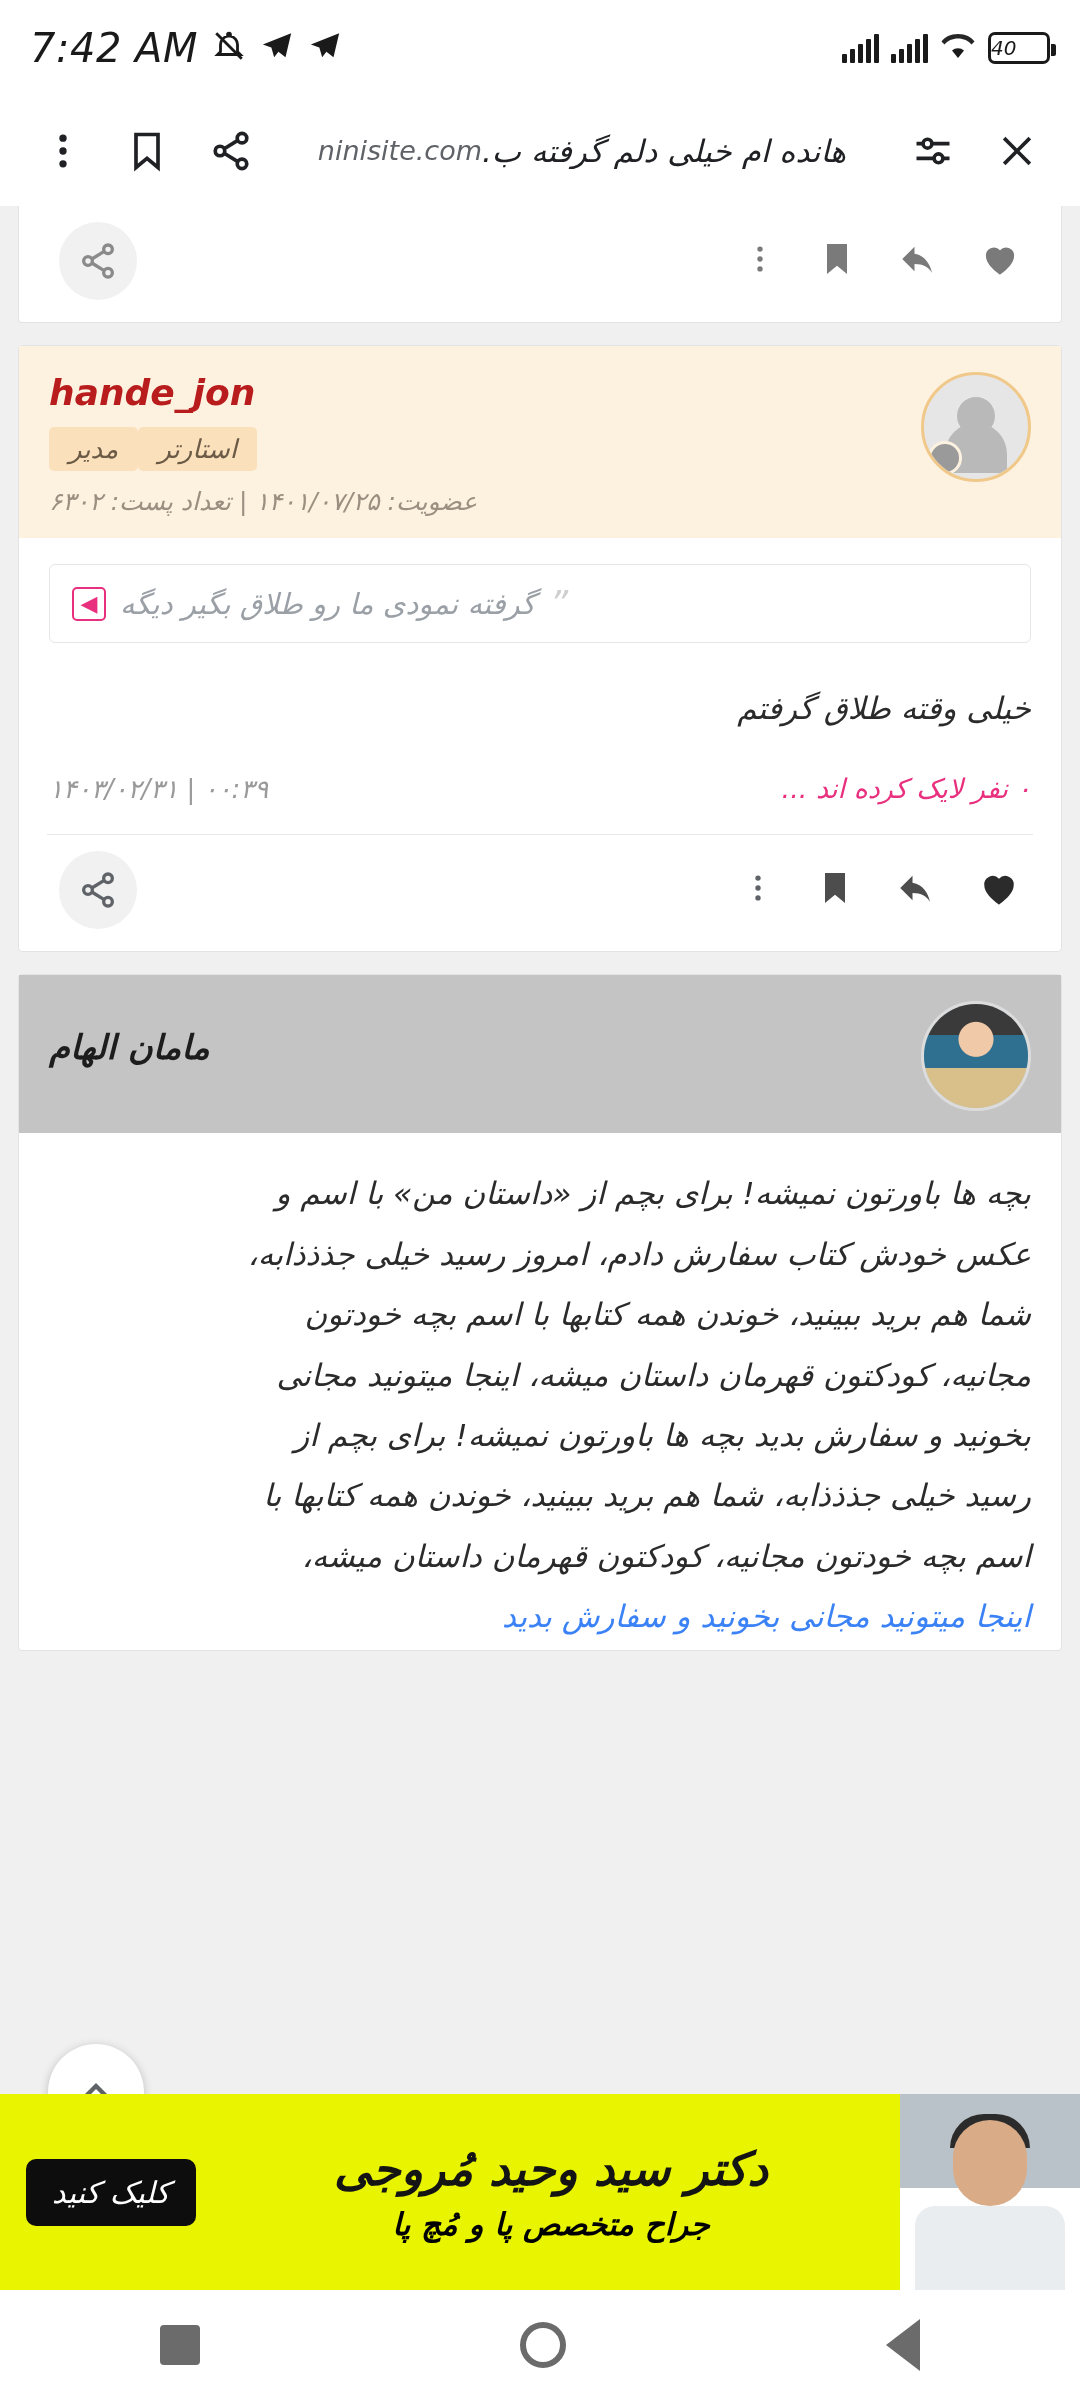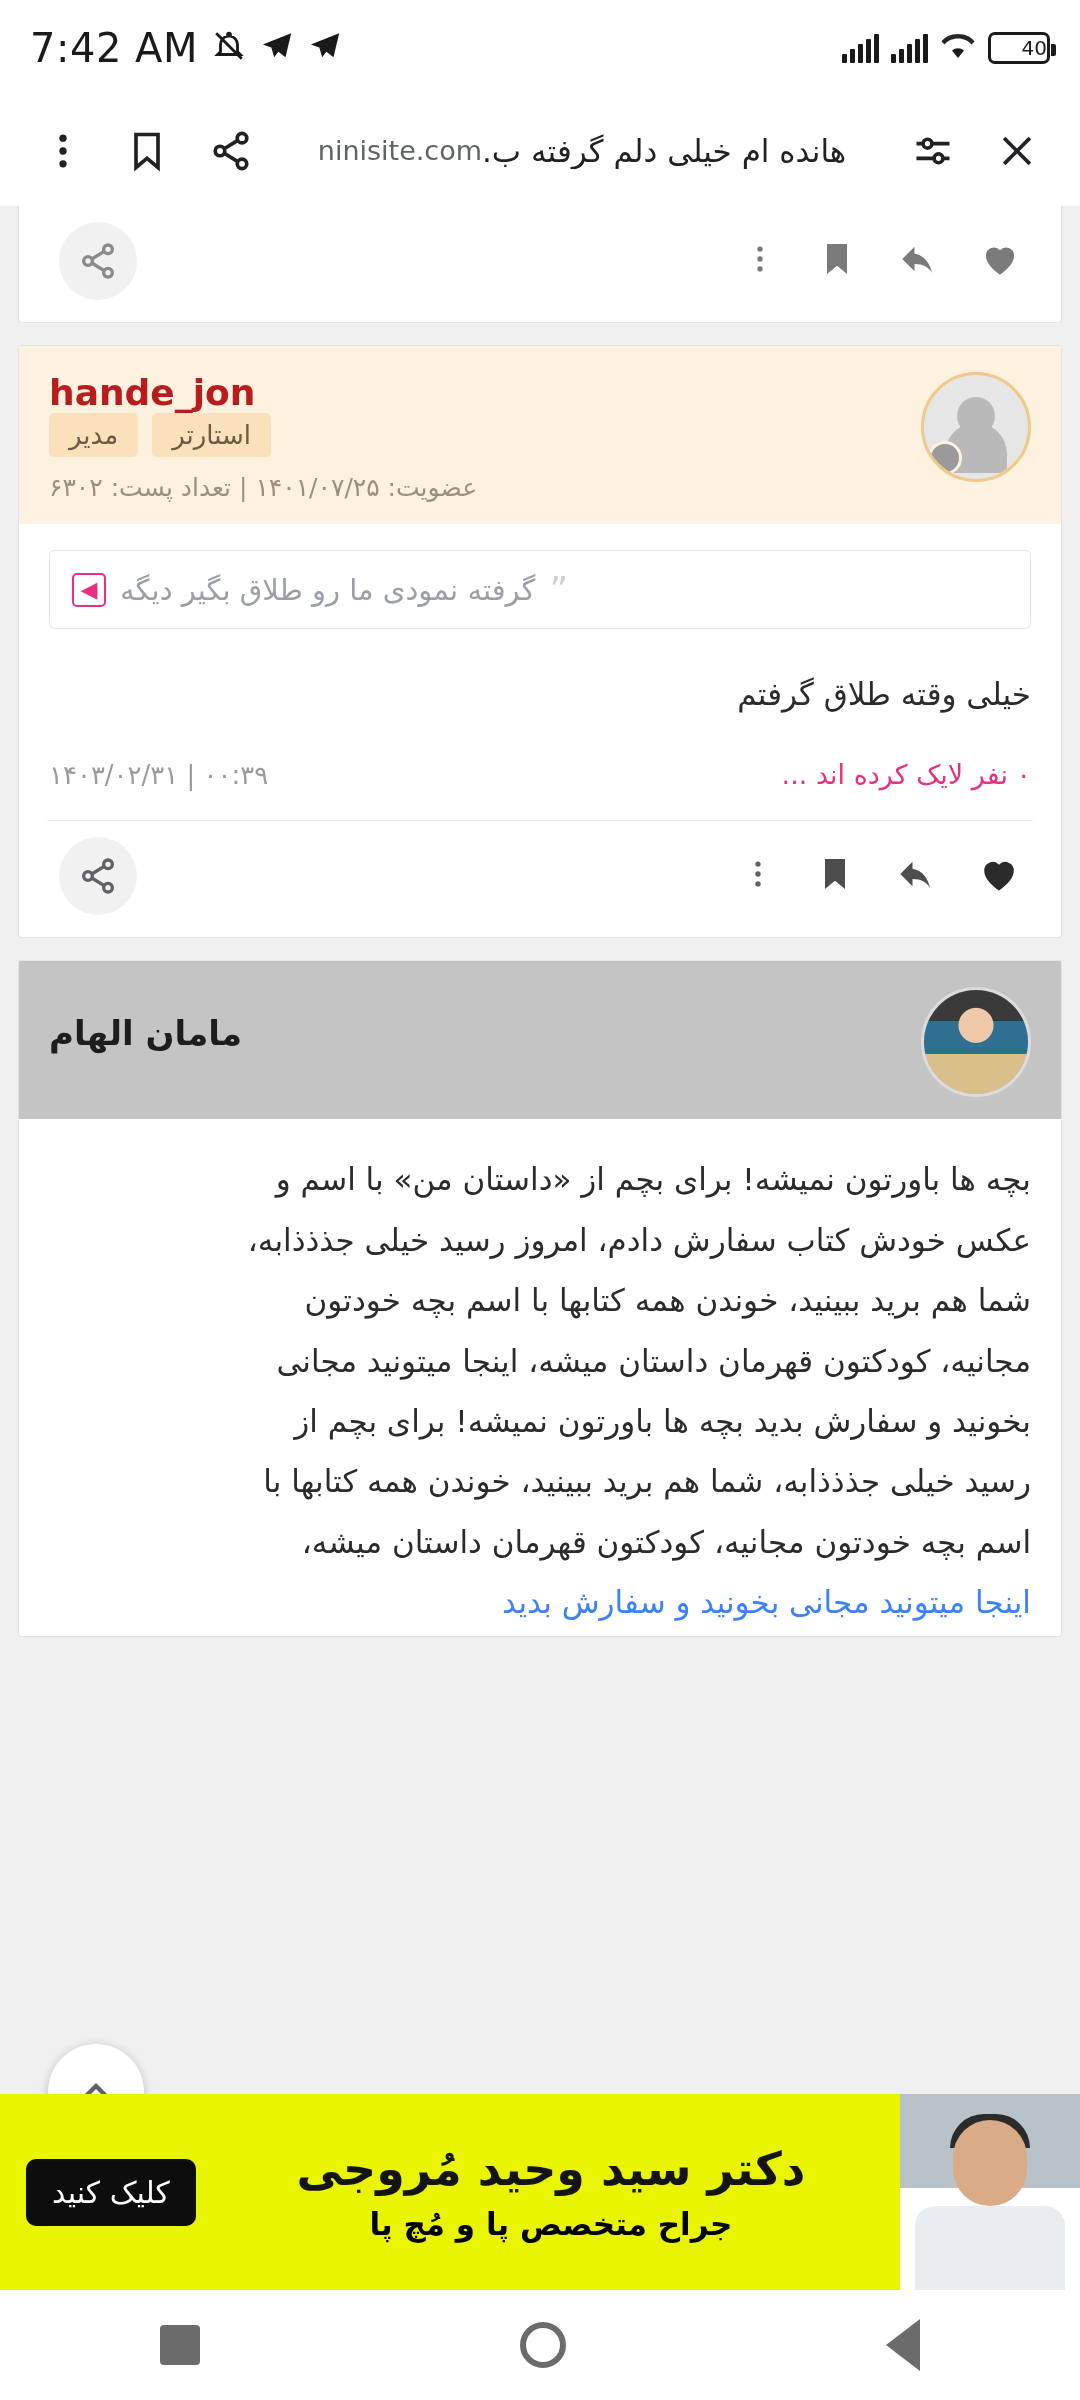--- a/index.html
+++ b/index.html
@@ -6,21 +6,21 @@
   html, body {
     width: 1080px; height: 2400px;
     background: #ffffff;
     font-family: "DejaVu Sans", "Liberation Sans", sans-serif;
     overflow: hidden;
   }
   .screen {
     position: relative;
     width: 1080px; height: 2400px;
     background: #f2f2f2;
-    display: flex; flex-direction: column;
+    display: flex; flex-direction: column; font-style: italic;
   }
 
   
   .statusbar {
     height: 96px; background: #ffffff;
     display: flex; align-items: center; justify-content: space-between;
     padding: 0 30px;
     direction: ltr;
     flex: 0 0 auto;
   }
@@ -30,21 +30,21 @@
   .bars { display: inline-flex; align-items: flex-end; gap: 3px; height: 30px; }
   .bars i { display: block; width: 5px; background: #1a1a1a; border-radius: 1px; }
   .bars i:nth-child(1){height: 9px;}
   .bars i:nth-child(2){height: 14px;}
   .bars i:nth-child(3){height: 19px;}
   .bars i:nth-child(4){height: 24px;}
   .bars i:nth-child(5){height: 29px;}
   .battery {
     border: 3px solid #1a1a1a; border-radius: 7px;
     width: 62px; height: 32px; position: relative;
-    display: flex; align-items: center; justify-content: flex-end;
+    display: flex; align-items: center; justify-content: flex-start;
     font-size: 20px; color: #1a1a1a;
   }
   .battery::after {
     content: ""; position: absolute; right: -9px; top: 9px;
     width: 5px; height: 12px; background: #1a1a1a; border-radius: 0 2px 2px 0;
   }
 
   
   .toolbar {
     height: 110px; background: #ffffff;
@@ -121,22 +121,22 @@
     position: absolute; left: 4px; bottom: 4px;
     width: 34px; height: 34px; border-radius: 50%;
     background: #9a9a9a; border: 3px solid #fdf1e0;
   }
   .head-meta { flex: 1 1 auto; text-align: left; direction: rtl; }
   .username {
     color: #b91c1c; font-size: 36px; font-weight: bold;
     text-align: left; direction: ltr;
   }
   .badges {
-    display: flex; gap: 14px; justify-content: flex-start;
-    direction: ltr;
+    display: flex; justify-content: flex-start;
+    margin-top: 14px; direction: ltr;
   }
   .badge {
     background: #fbe0bc; color: #6b5a45; font-size: 26px;
     padding: 7px 20px; border-radius: 5px;
   }
   .meta-line {
     margin-top: 16px; color: #9a8f80; font-size: 25px;
     text-align: left; direction: rtl;
   }
 

